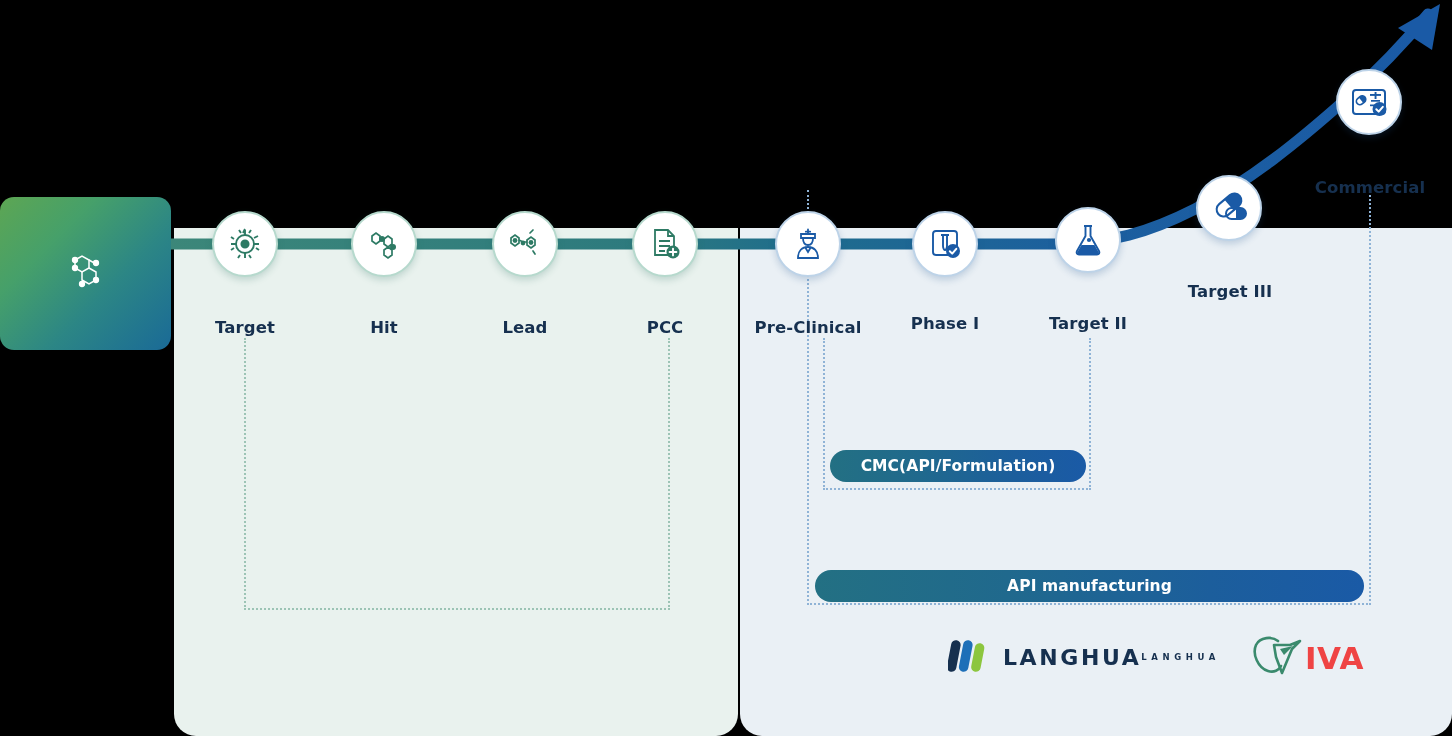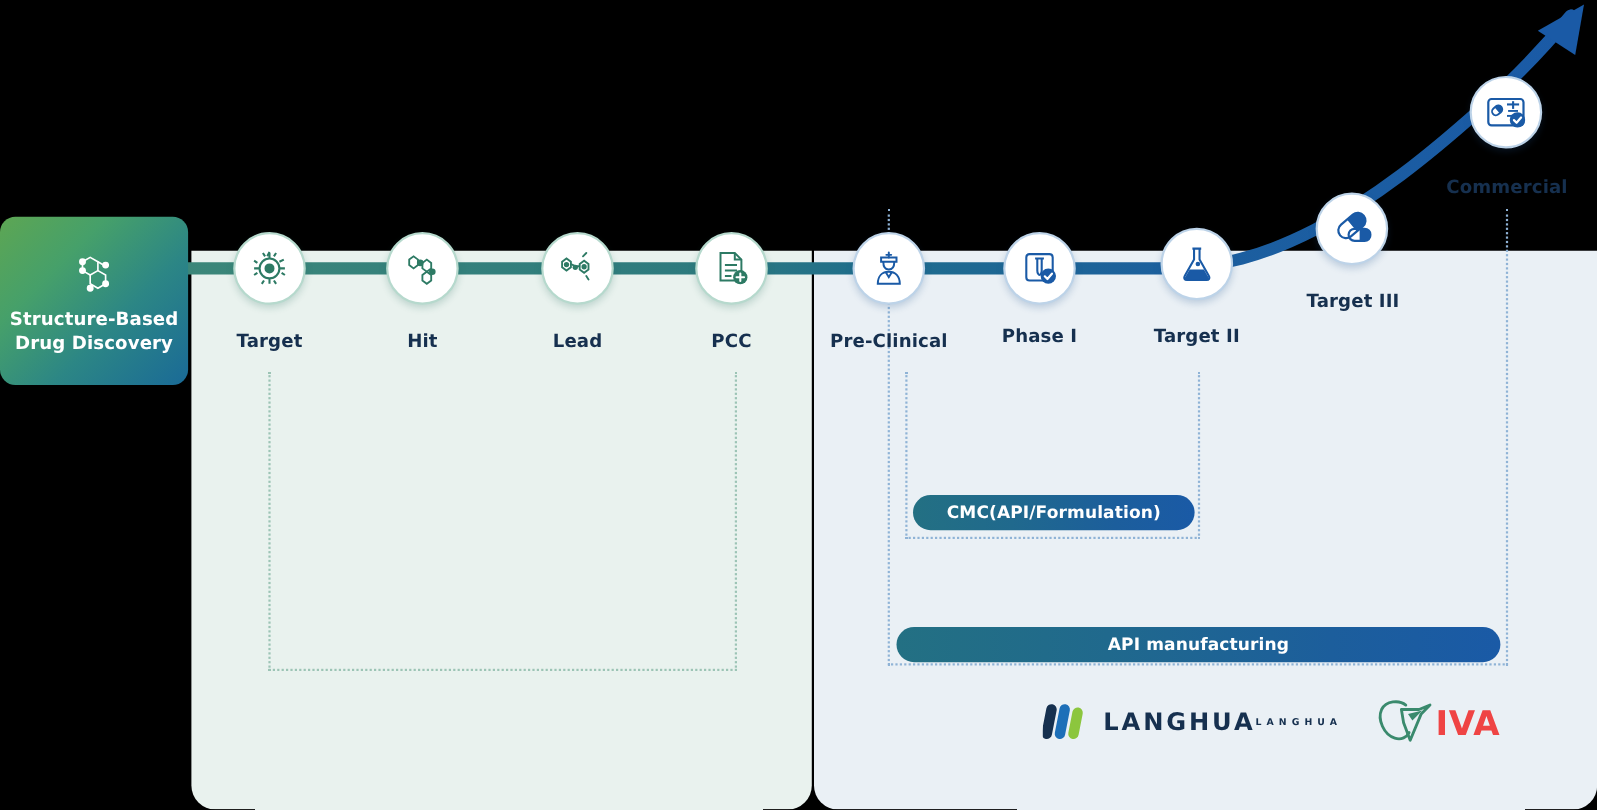--- a/index.html
+++ b/index.html
@@ -92,20 +92,21 @@
     box-shadow: 0 3px 7px rgba(30,80,140,0.22);
   }
   .node-label {
     position: absolute;
     color: #16304f;
     font-size: 16.5px;
     font-weight: bold;
     white-space: nowrap;
     text-align: center;
     letter-spacing: 0.1px;
+    margin-top: 18px;
   }
 
   
   .dotted {
     position: absolute;
     box-sizing: border-box;
   }
   #dotted-discovery {
     left: 244px;
     top: 338px;
@@ -245,24 +246,20 @@
           <path d="M9 8 L16 4 L23 8 L23 16 L16 20 L9 16 Z"></path>
           <path d="M23 16 L30 20 L30 28 L23 32 L16 28 L16 20"></path>
           <path d="M23 8 L30 12"></path>
           <circle cx="9" cy="8" r="2.4" fill="#ffffff"></circle>
           <circle cx="30" cy="11" r="2.4" fill="#ffffff"></circle>
           <circle cx="9" cy="16" r="2.4" fill="#ffffff"></circle>
           <circle cx="30" cy="28" r="2.4" fill="#ffffff"></circle>
           <circle cx="16" cy="32" r="2.4" fill="#ffffff"></circle>
         </g>
       </svg>
-    </div>
-    <div class="card-text">
-      <div>Structure-Based</div>
-      <div>Drug Discovery</div>
     </div>
   </div>
 
   <div class="node green" style="left:212px; top:211px;">
     <svg width="34" height="34" viewBox="0 0 34 34">
       <g fill="none" stroke="#2d7a64" stroke-width="1.9">
         <circle cx="17" cy="17" r="9"></circle>
         <circle cx="17" cy="17" r="3.6" fill="#2d7a64"></circle>
         <path d="M17 8 L17 3 M17 31 L17 26 M8 17 L3 17 M31 17 L26 17"></path>
         <path d="M13 6 L11 3 M15 6 L17 2 M21 6 L23 3 M26 11 L30 9 M28 21 L31 23 M21 28 L23 31 M12 28 L10 31 M6 21 L3 23 M6 12 L3 10"></path>

